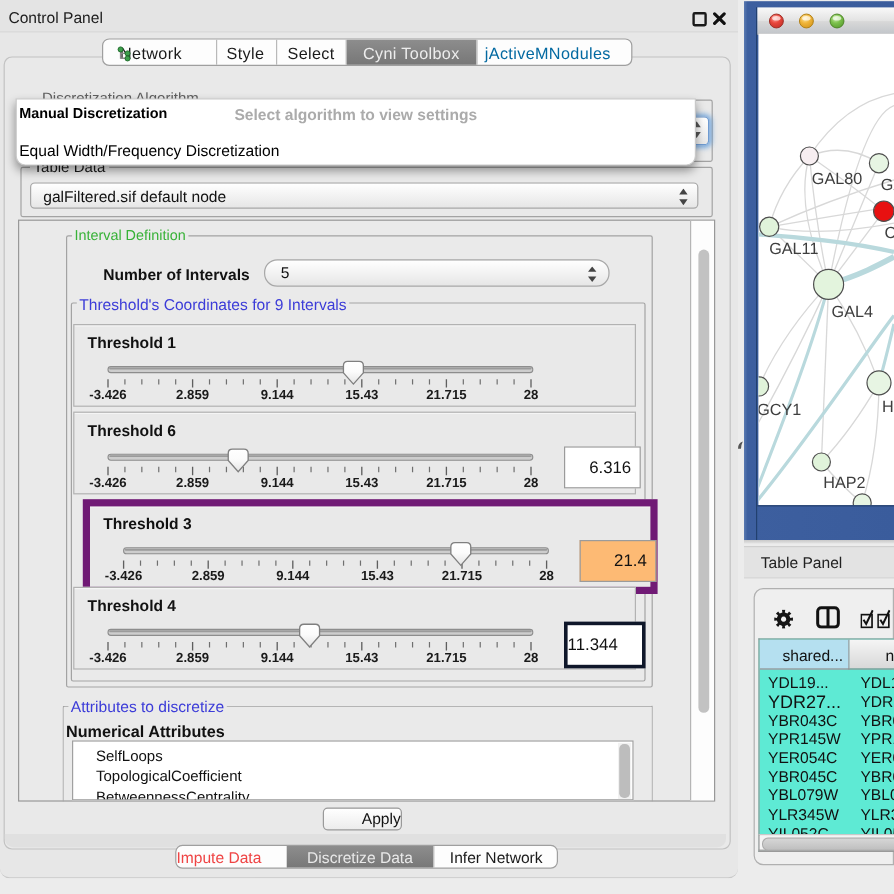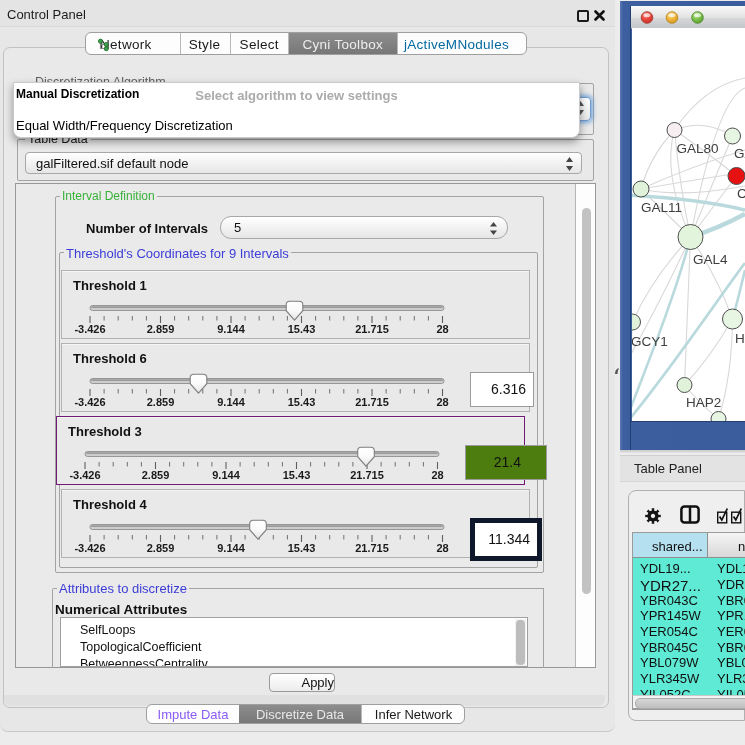--- a/index.html
+++ b/index.html
@@ -166,21 +166,21 @@
         <text x="169.0" y="37.5" text-anchor="middle" font-size="11" font-weight="bold" fill="#1a1a1a">9.144</text>
         <text x="239.5" y="37.5" text-anchor="middle" font-size="11" font-weight="bold" fill="#1a1a1a">15.43</text>
         <text x="310.0" y="37.5" text-anchor="middle" font-size="11" font-weight="bold" fill="#1a1a1a">21.715</text>
         <text x="380.5" y="37.5" text-anchor="middle" font-size="11" font-weight="bold" fill="#1a1a1a">28</text>
         <g transform="translate(136.5,5.7)">
           <path d="M -8.3 10 L -8.3 4 Q -8.3 0.5 -4.8 0.5 L 4.8 0.5 Q 8.3 0.5 8.3 4 L 8.3 10 L 0 19.4 Z" fill="url(#thg)" stroke="#7f7f7f" stroke-width="1.1"></path>
         </g>
       </svg>
       <div style="position:absolute;left:408px;top:28px;width:55px;height:33px;background:#fff;border:1px solid #9b9b9b;font-size:14px;color:#111;text-align:right;line-height:33px;padding-right:7px">6.316</div>
     </div>
-<div style="position:absolute;left:56px;top:416px;width:467px;height:67px;background:#e9e9e9;border:1px solid #701a75;box-shadow:inset 0 1px 0 #f5f5f5">
+<div style="position:absolute;left:69px;top:416px;width:467px;height:67px;background:#e9e9e9;border:6px solid #701a75;box-shadow:inset 0 1px 0 #f5f5f5">
       <div style="position:absolute;left:11px;top:7px;font-size:13px;font-weight:bold;color:#111">Threshold 3</div>
       <svg width="469" height="45" style="position:absolute;left:0;top:24px">
         <rect x="28" y="10.5" width="354" height="5" rx="2.4" fill="#cdcdcd" stroke="#8d8d8d" stroke-width="0.9"></rect>
         <rect x="29" y="11.3" width="352" height="1.6" rx="0.8" fill="#9b9b9b"></rect>
         <line x1="28.0" y1="21" x2="28.0" y2="28" stroke="#5f5f5f" stroke-width="1.1"></line>
         <line x1="42.1" y1="21" x2="42.1" y2="25.5" stroke="#6f6f6f" stroke-width="1"></line>
         <line x1="56.2" y1="21" x2="56.2" y2="25.5" stroke="#6f6f6f" stroke-width="1"></line>
         <line x1="70.3" y1="21" x2="70.3" y2="25.5" stroke="#6f6f6f" stroke-width="1"></line>
         <line x1="84.4" y1="21" x2="84.4" y2="25.5" stroke="#6f6f6f" stroke-width="1"></line>
         <line x1="98.5" y1="21" x2="98.5" y2="28" stroke="#5f5f5f" stroke-width="1.1"></line>
@@ -207,21 +207,21 @@
         <text x="28.0" y="37.5" text-anchor="middle" font-size="11" font-weight="bold" fill="#1a1a1a">-3.426</text>
         <text x="98.5" y="37.5" text-anchor="middle" font-size="11" font-weight="bold" fill="#1a1a1a">2.859</text>
         <text x="169.0" y="37.5" text-anchor="middle" font-size="11" font-weight="bold" fill="#1a1a1a">9.144</text>
         <text x="239.5" y="37.5" text-anchor="middle" font-size="11" font-weight="bold" fill="#1a1a1a">15.43</text>
         <text x="310.0" y="37.5" text-anchor="middle" font-size="11" font-weight="bold" fill="#1a1a1a">21.715</text>
         <text x="380.5" y="37.5" text-anchor="middle" font-size="11" font-weight="bold" fill="#1a1a1a">28</text>
         <g transform="translate(309.0,5.7)">
           <path d="M -8.3 10 L -8.3 4 Q -8.3 0.5 -4.8 0.5 L 4.8 0.5 Q 8.3 0.5 8.3 4 L 8.3 10 L 0 19.4 Z" fill="url(#thg)" stroke="#7f7f7f" stroke-width="1.1"></path>
         </g>
       </svg>
-      <div style="position:absolute;left:408px;top:28px;width:55px;height:33px;background:#4d7c0f;border:1px solid #9b9b9b;font-size:14px;color:#111;text-align:right;line-height:33px;padding-right:25px">21.4</div>
+      <div style="position:absolute;left:408px;top:28px;width:55px;height:33px;background:#fdba74;border:1px solid #9b9b9b;font-size:14px;color:#111;text-align:right;line-height:33px;padding-right:7px">21.4</div>
     </div>
 <div style="position:absolute;left:61px;top:489px;width:467px;height:67px;background:#e9e9e9;border:1px solid #b2b2b2;box-shadow:inset 0 1px 0 #f5f5f5">
       <div style="position:absolute;left:11px;top:7px;font-size:13px;font-weight:bold;color:#111">Threshold 4</div>
       <svg width="469" height="45" style="position:absolute;left:0;top:24px">
         <rect x="28" y="10.5" width="354" height="5" rx="2.4" fill="#cdcdcd" stroke="#8d8d8d" stroke-width="0.9"></rect>
         <rect x="29" y="11.3" width="352" height="1.6" rx="0.8" fill="#9b9b9b"></rect>
         <line x1="28.0" y1="21" x2="28.0" y2="28" stroke="#5f5f5f" stroke-width="1.1"></line>
         <line x1="42.1" y1="21" x2="42.1" y2="25.5" stroke="#6f6f6f" stroke-width="1"></line>
         <line x1="56.2" y1="21" x2="56.2" y2="25.5" stroke="#6f6f6f" stroke-width="1"></line>
         <line x1="70.3" y1="21" x2="70.3" y2="25.5" stroke="#6f6f6f" stroke-width="1"></line>
@@ -250,33 +250,33 @@
         <text x="28.0" y="37.5" text-anchor="middle" font-size="11" font-weight="bold" fill="#1a1a1a">-3.426</text>
         <text x="98.5" y="37.5" text-anchor="middle" font-size="11" font-weight="bold" fill="#1a1a1a">2.859</text>
         <text x="169.0" y="37.5" text-anchor="middle" font-size="11" font-weight="bold" fill="#1a1a1a">9.144</text>
         <text x="239.5" y="37.5" text-anchor="middle" font-size="11" font-weight="bold" fill="#1a1a1a">15.43</text>
         <text x="310.0" y="37.5" text-anchor="middle" font-size="11" font-weight="bold" fill="#1a1a1a">21.715</text>
         <text x="380.5" y="37.5" text-anchor="middle" font-size="11" font-weight="bold" fill="#1a1a1a">28</text>
         <g transform="translate(196.0,5.7)">
           <path d="M -8.3 10 L -8.3 4 Q -8.3 0.5 -4.8 0.5 L 4.8 0.5 Q 8.3 0.5 8.3 4 L 8.3 10 L 0 19.4 Z" fill="url(#thg)" stroke="#7f7f7f" stroke-width="1.1"></path>
         </g>
       </svg>
-      <div style="position:absolute;left:408px;top:28px;width:55px;height:33px;background:#fff;border:5px solid #0f172a;font-size:14px;color:#111;text-align:right;line-height:33px;padding-right:7px">11.344</div>
+      <div style="position:absolute;left:408px;top:28px;width:55px;height:33px;background:#fff;border:3px solid #0f172a;font-size:14px;color:#111;line-height:33px;padding-right:7px">11.344</div>
     </div>
 <div class="a" style="left:52px;top:588px;width:490px;height:79px;border:1px solid #a3a3a3;border-top-left-radius:2px;border-bottom:none"></div>
 <div class="a" style="left:57px;top:581px;font-size:13px;color:#3c3cd8;background:#eaeaea;padding:0 2px">Attributes to discretize</div>
 <div class="a" style="left:55px;top:602px;font-size:13.5px;font-weight:bold;color:#111">Numerical Attributes</div>
 <div class="a" style="left:60px;top:617px;width:468px;height:50px;background:#ffffff;border:1px solid #a0a0a0;box-sizing:border-box;overflow:hidden">
       <div class="a" style="left:19px;top:4px;font-size:12.5px;color:#111;line-height:17px">SelfLoops<br>TopologicalCoefficient<br>BetweennessCentrality</div>
       <div class="a" style="right:1px;top:1px;width:11px;height:47px;background:#f2f2f2"></div>
       <div class="a" style="right:2px;top:2px;width:9px;height:45px;background:#bdbdbd;border-radius:4px"></div>
     </div>
 <div class="a" style="left:269px;top:673px;width:66px;height:19px;background:linear-gradient(#ffffff,#ececec);border:1px solid #9a9a9a;border-radius:4px;box-sizing:border-box;font-size:13px;color:#111;text-align:right;line-height:17px">Apply</div>
 <div class="a" style="left:146px;top:704px;width:319px;height:20px;background:#fdfdfd;border:1px solid #9f9f9f;border-radius:6px;box-sizing:border-box;overflow:hidden">
-<div class="a" style="left:0px;top:0;width:93px;height:20px;color:#8b5cf6;border-right:1px solid #b9b9b9;font-size:13px;text-align:center;line-height:19px;box-sizing:border-box">Impute Data</div>
+<div class="a" style="left:0px;top:0;width:93px;height:20px;color:#ef4444;border-right:1px solid #b9b9b9;font-size:13px;text-align:left;line-height:19px;box-sizing:border-box">Impute Data</div>
 <div class="a" style="left:92px;top:0;width:123px;height:20px;background:linear-gradient(#8d8d8d,#757575);color:#e8e8e8;border-right:1px solid #b9b9b9;font-size:13px;text-align:center;line-height:19px;box-sizing:border-box">Discretize Data</div>
 <div class="a" style="left:215px;top:0;width:103px;height:20px;color:#1a1a1a;font-size:13px;text-align:center;line-height:19px;box-sizing:border-box">Infer Network</div>
 </div>
 <div class="a" style="left:13px;top:82px;width:565px;height:54px;background:#ffffff;border:1px solid #c9c9c9;border-radius:0 0 8px 8px;box-shadow:0 4px 8px rgba(0,0,0,0.38);z-index:50">
       <div class="a" style="left:0;top:5px;width:565px;text-align:center;font-size:13px;font-weight:bold;color:#ababab">Select algorithm to view settings</div>
       <div class="a" style="left:2px;top:4px;font-size:12px;font-weight:bold;color:#000">Manual Discretization</div>
       <div class="a" style="left:2px;top:35px;font-size:13px;color:#000">Equal Width/Frequency Discretization</div>
     </div>
 </div>
 <svg class="a" style="left:614px;top:367px" width="6" height="8">

